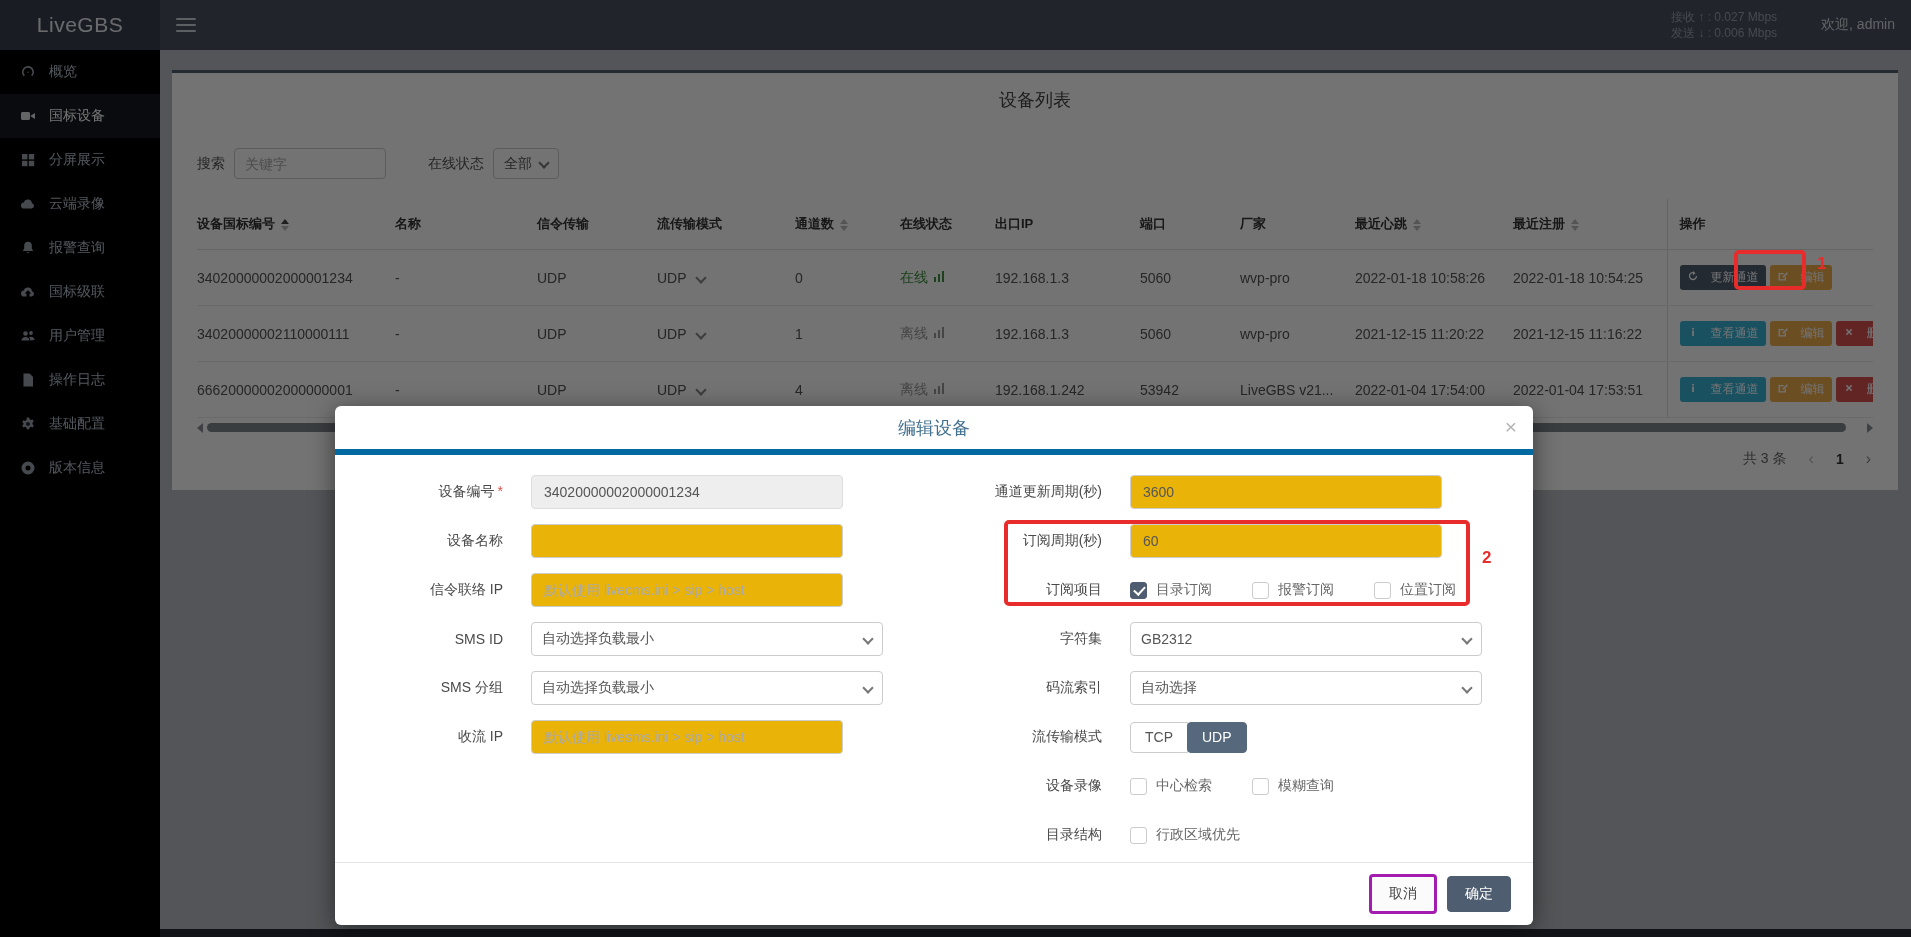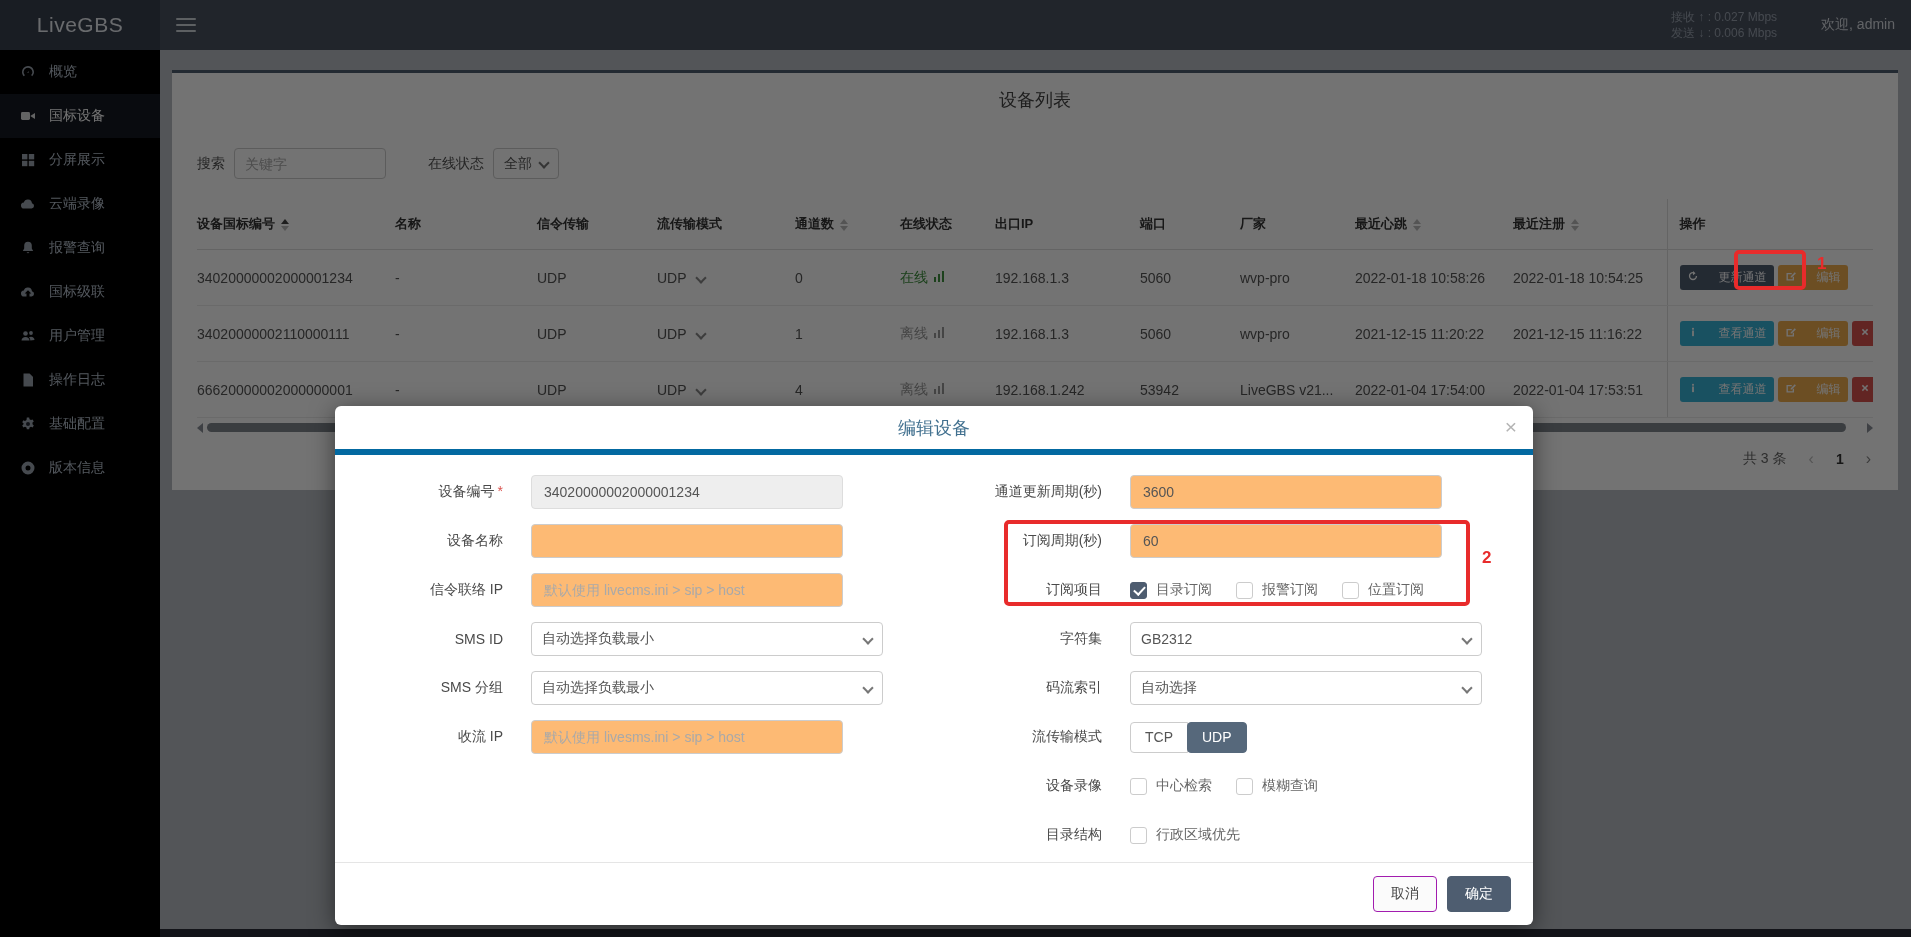--- a/index.html
+++ b/index.html
@@ -48,21 +48,21 @@
   .carets .up { border-bottom:5px solid #bbb; margin-bottom:2px; }
   .carets .dn { border-top:5px solid #bbb; }
   .carets.sorted .up { border-bottom-color:#444; }
   .cell-stream { position:relative; display:inline-block; padding-right:20px; }
   .cell-stream .chev-i { right:2px; top:4px; border-color:#888; }
   .status-online { color:#3f903f; } .status-offline { color:#9a9a9a; }
   .bars { display:inline-flex; align-items:flex-end; gap:2px; margin-left:6px; }
   .bars i { width:2px; background:currentColor; display:block; }
   .bars i:nth-child(1){height:5px;} .bars i:nth-child(2){height:8px;} .bars i:nth-child(3){height:11px;}
   .actions { display:flex; gap:4px; }
-  .btn-s { display:inline-flex; align-items:center; gap:20px; border:none; border-radius:3px; color:#fff; font-size:12px; padding:4px 7px; cursor:pointer; font-family:inherit; white-space:nowrap; }
+  .btn-s { display:inline-flex; align-items:center; gap:12px; border:none; border-radius:3px; color:#fff; font-size:12px; padding:4px 7px; cursor:pointer; font-family:inherit; white-space:nowrap; }
   .btn-s svg { width:12px; height:12px; fill:#fff; }
   .btn-primary { background:#4e5d70; } .btn-info { background:#39b3d7; }
   .btn-warning { background:#f0ad4e; } .btn-danger { background:#d9534f; }
 
   .hscroll { display:flex; align-items:center; height:13px; margin:3px 0 2px; }
   .hs-arrow { width:0; height:0; border-top:5px solid transparent; border-bottom:5px solid transparent; }
   .hs-left { border-right:6px solid #8a8f98; margin-right:4px; }
   .hs-right { border-left:6px solid #8a8f98; margin-left:4px; }
   .hs-track { flex:1; height:9px; } .hs-thumb { height:9px; width:99%; background:#82878f; border-radius:5px; }
   .pager { display:flex; justify-content:flex-end; align-items:center; gap:22px; padding:14px 2px 16px; color:#666; }
@@ -76,37 +76,37 @@
   .backdrop { position:absolute; inset:0; background:rgba(0,0,0,0.55); z-index:40; }
   .modal { position:absolute; left:335px; top:406px; width:1198px; height:519px; background:#fff; border-radius:6px; box-shadow:0 5px 25px rgba(0,0,0,.5); z-index:50; }
   .modal-header { height:49px; border-bottom:6px solid #0369a1; display:flex; align-items:center; justify-content:center; position:relative; }
   .modal-title { font-size:18px; color:#41708f; }
   .modal-close { position:absolute; right:16px; top:10px; font-size:21px; color:#b4b4b4; cursor:pointer; line-height:1; }
   .modal-body { display:flex; padding-top:20px; }
   .m-col { width:599px; }
   .form-row { display:flex; align-items:center; min-height:34px; margin-bottom:15px; }
   .f-label { width:196px; text-align:right; padding-right:28px; color:#4a4a4a; flex:0 0 196px; }
   .f-label .req { color:#d9534f; margin-left:3px; }
-  .f-input { width:312px; height:34px; border:1px solid #ccc; border-radius:4px; padding:0 12px; font-size:14px; color:#555; outline:none; background:#fdba74; font-family:inherit; }
+  .f-input { width:312px; height:34px; border:1px solid #ccc; border-radius:4px; padding:0 12px; font-size:14px; color:#555; outline:none; background:#eab308; font-family:inherit; }
   .f-input::placeholder { color:#a9a9a9; }
   .f-input:disabled { background:#eeeeee; color:#555; border-color:#ddd; }
   .f-select { width:352px; height:34px; }
   .f-select .chev { top:12px; }
-  .cb-group { display:flex; align-items:center; gap:9px; }
+  .cb-group { display:flex; align-items:center; gap:25px; }
   .cb-item { display:flex; align-items:center; gap:9px; margin-right:15px; color:#666; cursor:pointer; }
   .cb { width:17px; height:17px; border:1px solid #ccc; border-radius:3px; background:#fff; position:relative; flex:0 0 17px; }
   .cb.checked { background:#4e5d70; border-color:#4e5d70; }
   .cb.checked::after { content:""; position:absolute; left:5px; top:1px; width:5px; height:9px; border-right:2px solid #fff; border-bottom:2px solid #fff; transform:rotate(43deg); }
   .tgl { display:inline-flex; }
   .tgl .t-btn { height:31px; padding:0 14px; border:1px solid #ccc; background:#fff; color:#555; font-size:14px; cursor:pointer; font-family:inherit; }
   .tgl .t-btn:first-child { border-radius:4px 0 0 4px; }
   .tgl .t-btn.active { background:#56687b; border-color:#56687b; color:#fff; border-radius:4px; margin-left:-1px; }
   .modal-footer { position:absolute; left:0; bottom:0; width:100%; height:63px; border-top:1px solid #e5e5e5; display:flex; align-items:center; justify-content:flex-end; gap:10px; padding-right:22px; }
   .btn-l { border-radius:4px; font-size:14px; padding:8px 17px; cursor:pointer; font-family:inherit; }
-  .btn-cancel { background:#fbfbfb; border:1px solid #a21caf; color:#444; }
+  .btn-cancel { background:#fbfbfb; border:3px solid #a21caf; color:#444; }
   .btn-ok { background:#4e5d70; border:1px solid #4e5d70; color:#fff; }
 
   
   .anno-box { position:absolute; border:4px solid #e82b2b; border-radius:5px; z-index:60; }
   .anno-1 { left:1734px; top:250px; width:72px; height:40px; }
   .anno-2 { left:1004px; top:520px; width:466px; height:86px; }
   .anno-label { position:absolute; color:#e82b2b; font-size:17px; font-weight:bold; z-index:60; }
   .anno-label-1 { left:1817px; top:254px; }
   .anno-label-2 { left:1482px; top:548px; }
 </style>

